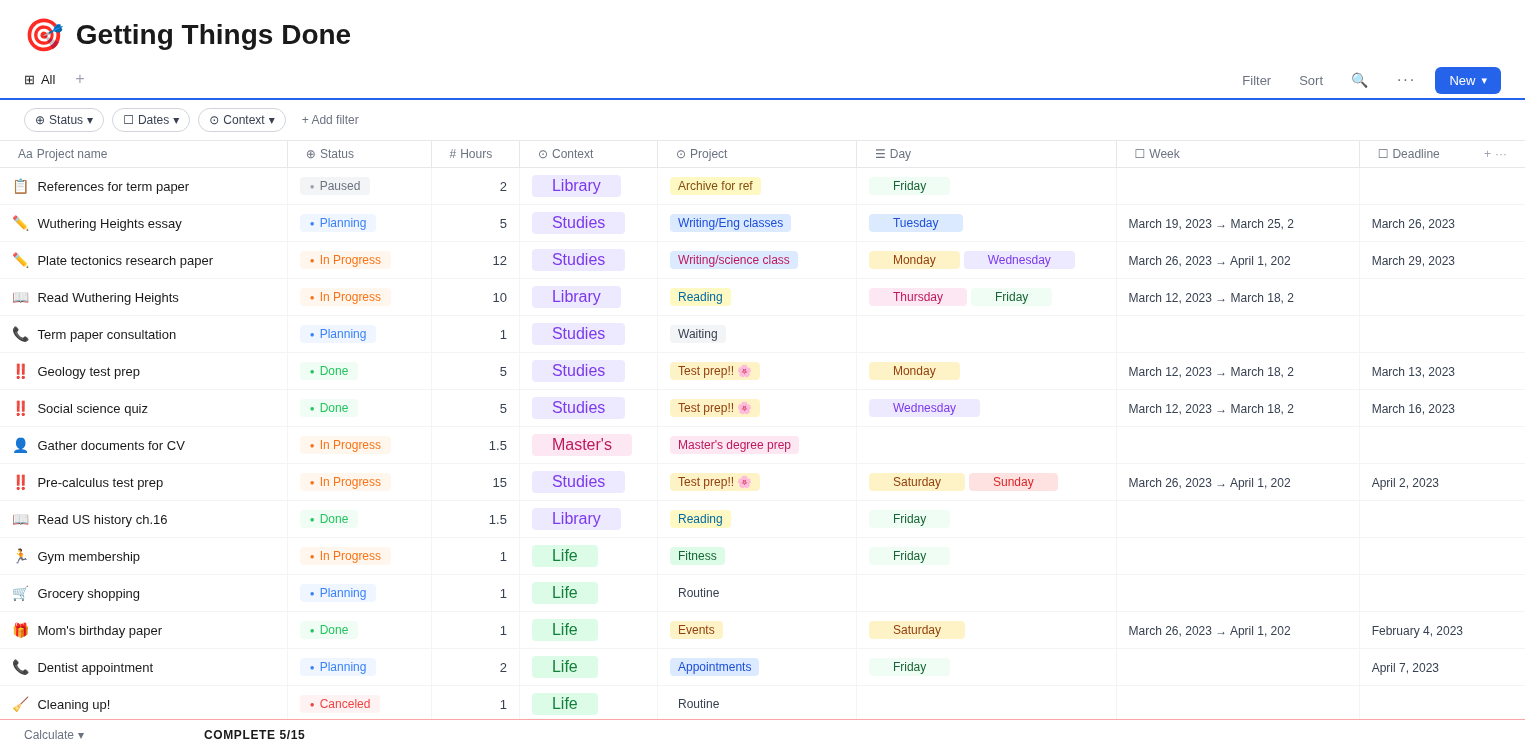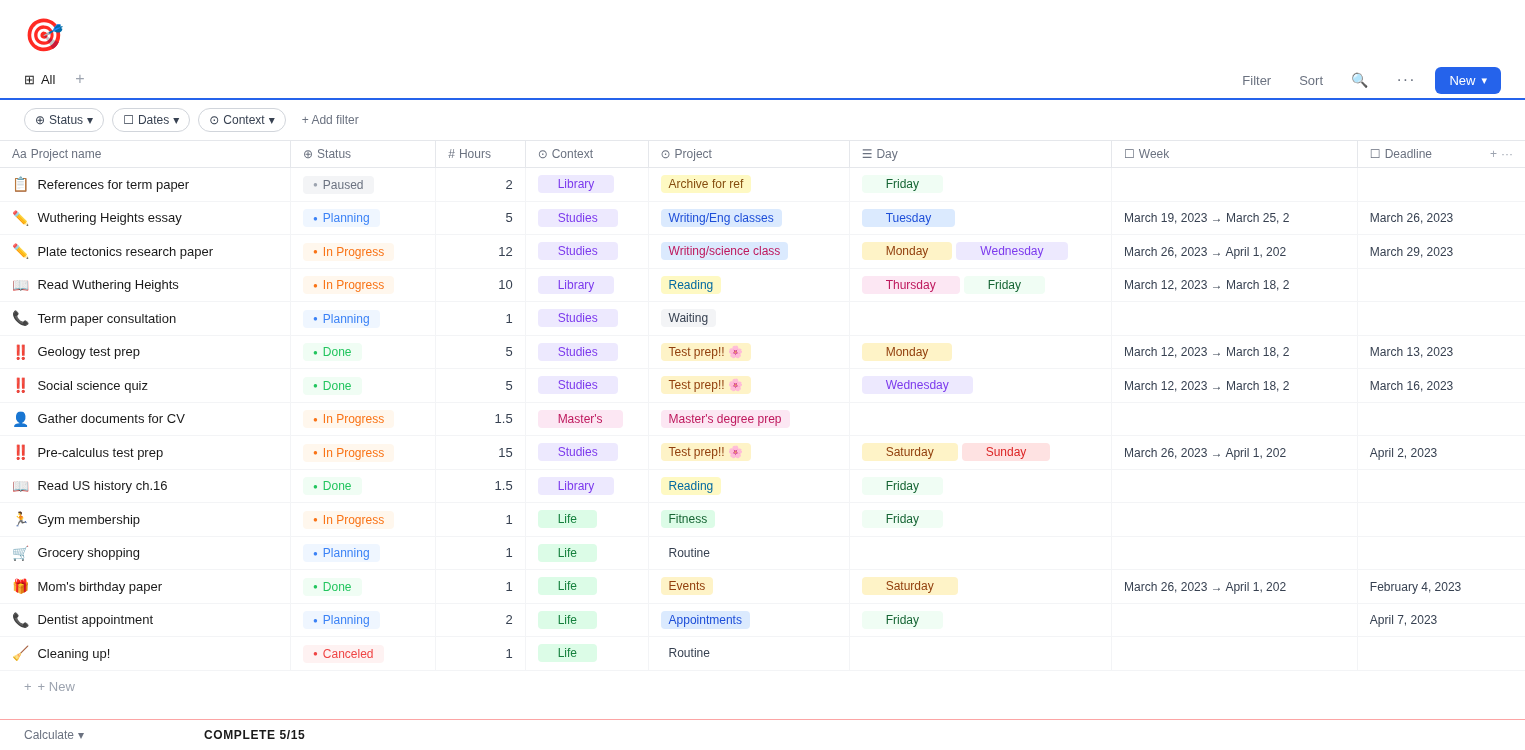--- a/index.html
+++ b/index.html
@@ -17,21 +17,21 @@
     .new-btn { background: #2563eb; color: white; border: none; border-radius: 6px; padding: 6px 14px; font-size: 13px; font-weight: 500; cursor: pointer; display: flex; align-items: center; gap: 6px; }
     .new-btn-arrow { font-size: 11px; }
     
     .filter-bar { display: flex; align-items: center; gap: 8px; padding: 8px 24px; border-bottom: 1px solid #e5e7eb; }
     .filter-btn { display: flex; align-items: center; gap: 4px; padding: 4px 10px; border: 1px solid #d1d5db; border-radius: 20px; font-size: 12px; color: #374151; cursor: pointer; background: #fff; }
     .add-filter { display: flex; align-items: center; gap: 4px; font-size: 12px; color: #6b7280; cursor: pointer; padding: 4px 8px; }
     
     .table-container { overflow-x: auto; overflow-y: auto; height: calc(750px - 160px); }
     table { width: 100%; border-collapse: collapse; min-width: 1400px; }
     
-    thead th { padding: 6px 12px; text-align: left; font-size: 12px; font-weight: 500; color: #6b7280; border-bottom: 1px solid #e5e7eb; border-right: 1px solid #e5e7eb; background: #fff; white-space: nowrap; position: sticky; top: 0; z-index: 10; }
+    thead th { padding: 6px 18px; text-align: left; font-size: 12px; font-weight: 500; color: #6b7280; border-bottom: 1px solid #e5e7eb; border-right: 1px solid #e5e7eb; background: #fff; white-space: nowrap; position: sticky; top: 0; z-index: 10; }
     thead th:last-child { border-right: none; }
     thead th .col-header { display: flex; align-items: center; gap: 4px; }
     
     tbody tr { border-bottom: 1px solid #f3f4f6; }
     tbody td { padding: 7px 12px; border-right: 1px solid #f3f4f6; font-size: 13px; white-space: nowrap; }
     tbody td:last-child { border-right: none; }
     
     .project-cell { display: flex; align-items: center; gap: 8px; }
     .project-emoji { font-size: 14px; }
     .project-name { color: #1a1a1a; }
@@ -44,21 +44,21 @@
     .status-inprogress { background: #fff7ed; color: #f97316; }
     .status-inprogress .dot { color: #f97316; }
     .status-done { background: #f0fdf4; color: #22c55e; }
     .status-done .dot { color: #22c55e; }
     .status-canceled { background: #fef2f2; color: #ef4444; }
     .status-canceled .dot { color: #ef4444; }
     .dot { font-size: 8px; }
     
     .hours-cell { text-align: right; color: #374151; }
     
-    .tag { display: inline-flex; align-items: center; padding: 2px 20px; border-radius: 4px; font-size: 12px; font-weight: 500; }
+    .tag { display: inline-flex; align-items: center; padding: 2px 20px; border-radius: 4px; font-size: 16px; font-weight: 500; }
     .tag-library { background: #ede9fe; color: #7c3aed; }
     .tag-studies { background: #ede9fe; color: #7c3aed; }
     .tag-masters { background: #fce7f3; color: #be185d; }
     .tag-life { background: #dcfce7; color: #15803d; }
     
     .project-tag { display: inline-flex; align-items: center; padding: 2px 8px; border-radius: 4px; font-size: 12px; }
     .proj-archive { background: #fef9c3; color: #854d0e; }
     .proj-writing-eng { background: #dbeafe; color: #1d4ed8; }
     .proj-writing-sci { background: #dbeafe; color: #be185d; }
     .proj-reading { background: #fef9c3; color: #0369a1; text-align: right; }
@@ -93,20 +93,21 @@
     .col-more { color: #9ca3af; cursor: pointer; }
     
     .search-icon { font-size: 14px; }
     .more-icon { font-size: 16px; letter-spacing: 1px; }
   </style>
 </head>
 <body>
 
 <div class="app-header">
   <span style="font-size:32px;">🎯</span>
+  <h1 class="app-title">Getting Things Done</h1>
 </div>
 
 <div class="toolbar">
   <div class="tab-item active">
     <span>⊞</span>
     <span>All</span>
   </div>
   <div class="tab-add">+</div>
   <div class="toolbar-right">
     <span class="toolbar-btn">Filter</span>

